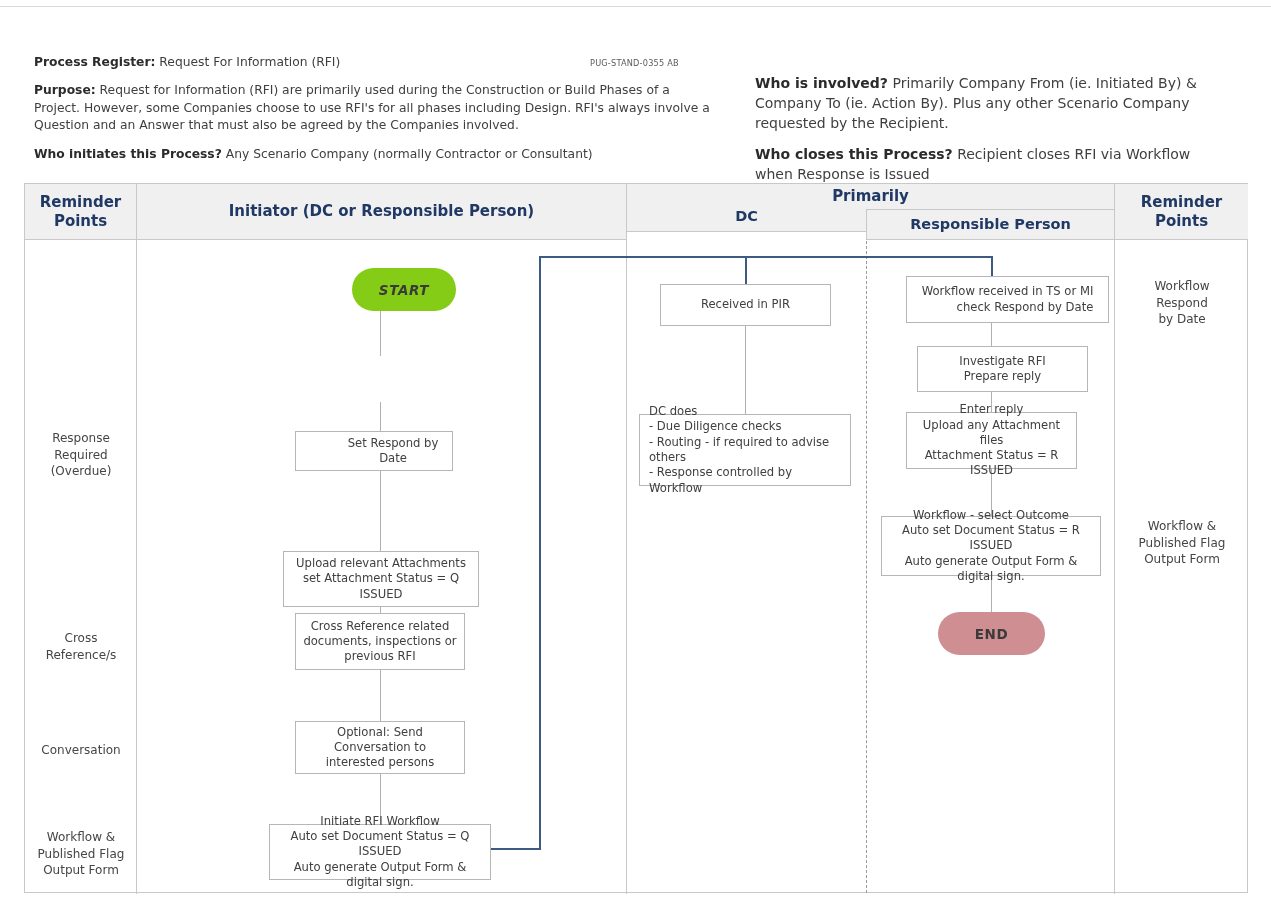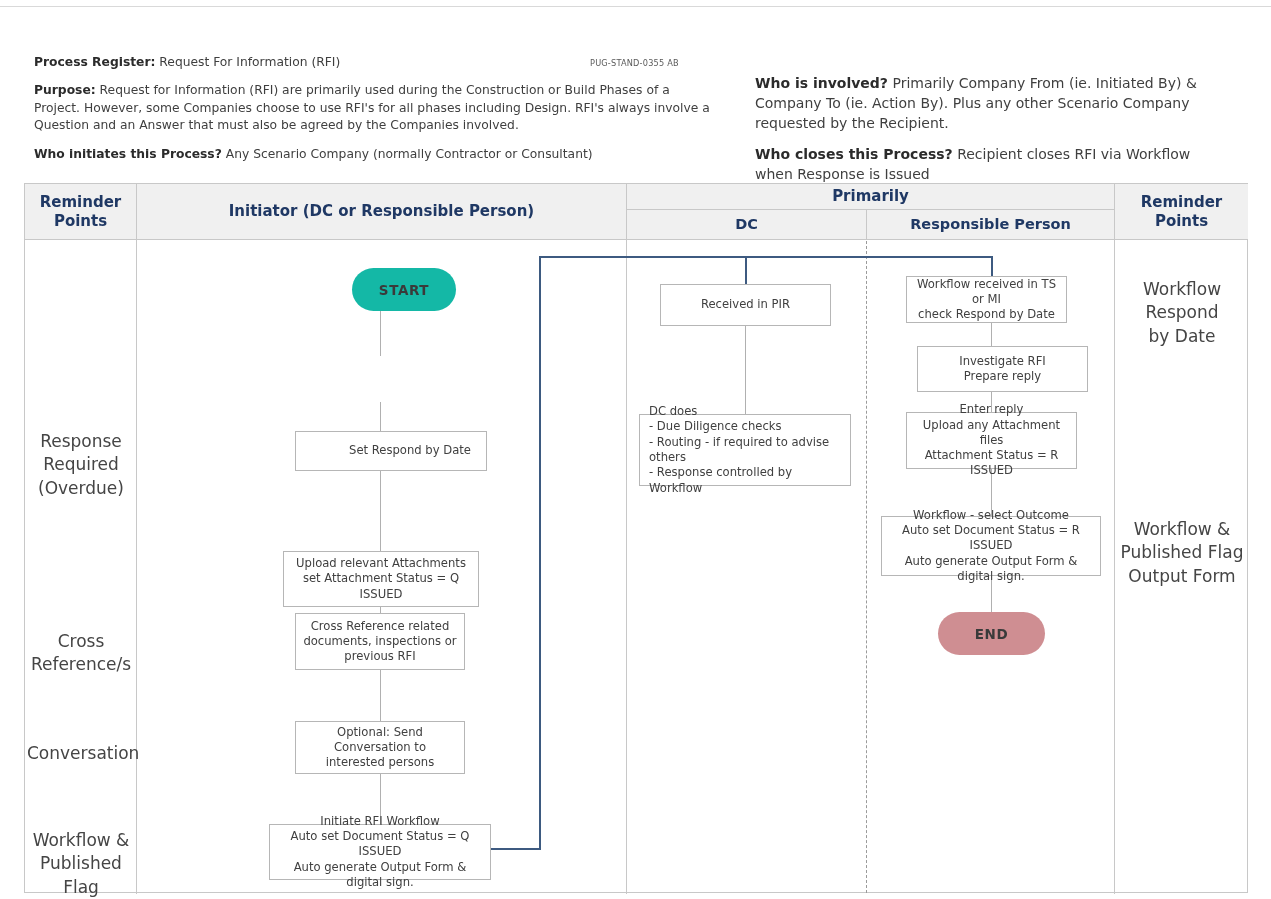--- a/index.html
+++ b/index.html
@@ -134,41 +134,41 @@
     box-sizing: border-box;
     border-radius: 26px;
     display: flex;
     align-items: center;
     justify-content: center;
     font-weight: bold;
     font-size: 13.5px;
     letter-spacing: .6px;
     color: #3a3a3a;
   }
-  .pill.start { background: #14b8a6; }
+  .pill.start { background: #84cc16; font-style: italic; }
   .pill.end   { background: #cf8e92; }
 
   
   .conn {
     position: absolute;
     background: #b0b0b0;
   }
   .conn.v { width: 1px; }
   .bconn {
     position: absolute;
     background: #3d5a80;
   }
   .bconn.v { width: 2px; }
   .bconn.h { height: 2px; }
 
   
   .reminder {
     position: absolute;
     text-align: center;
-    font-size: 17px;
+    font-size: 12px;
     line-height: 1.38;
     color: #454545;
     white-space: pre-line;
   }
 </style>
 </head>
 <body>
 
 <div id="page">
 
@@ -210,21 +210,21 @@
     <div class="hdr-cell" style="left:0;top:0;width:111px;height:56px;">Reminder
 Points</div>
 
     <div class="hdr-cell" style="left:112px;top:0;width:489px;height:56px;">Initiator
 (DC or Responsible Person)</div>
 
     <div class="hdr-cell" style="left:602px;top:0;width:487px;height:25px;border-bottom:none;">Primarily</div>
 
     <div class="hdr-sep-h" style="left:602px;top:25px;width:487px;"></div>
 
-    <div class="hdr-cell sub" style="left:602px;top:26px;width:239px;height:30px;">DC</div>
+    <div class="hdr-cell sub" style="left:602px;top:18px;width:239px;height:30px;">DC</div>
 
     <div class="hdr-sep-v" style="left:841px;top:26px;height:30px;"></div>
 
     <div class="hdr-cell sub" style="left:842px;top:26px;width:247px;height:30px;">Responsible Person</div>
 
     <div class="hdr-cell" style="left:1090px;top:0;width:133px;height:56px;">Reminder
 Points</div>
 
     <div class="dashdiv" style="left:841px;top:57px;height:652px;"></div>
 
@@ -248,21 +248,21 @@
     <div class="conn v" style="left:355px;top:127px;height:45px;"></div>
     <div class="conn v" style="left:355px;top:218px;height:65px;"></div>
     <div class="conn v" style="left:355px;top:286px;height:226px;"></div>
     <div class="conn v" style="left:355px;top:384px;height:45px;"></div>
     <div class="conn v" style="left:355px;top:486px;height:52px;"></div>
     <div class="conn v" style="left:355px;top:590px;height:50px;"></div>
 
     <div class="pill start" style="left:327px;top:84px;width:104px;height:43px;">START</div>
 
 
-    <div class="node" style="left:270px;top:247px;width:192px;height:40px;padding-left:44px;">Set Respond by Date</div>
+    <div class="node" style="left:270px;top:247px;width:158px;height:40px;padding-left:44px;">Set Respond by Date</div>
 
     <div class="node" style="left:258px;top:328px;width:196px;height:56px;margin-top:39px;">Upload relevant Attachments
 set Attachment Status = Q ISSUED</div>
 
     <div class="node" style="left:270px;top:429px;width:170px;height:57px;">Cross Reference related
 documents, inspections or
 previous RFI</div>
 
     <div class="node" style="left:270px;top:537px;width:170px;height:53px;">Optional: Send Conversation to
 interested persons</div>
@@ -284,21 +284,21 @@
     <div class="node left" style="left:614px;top:230px;width:212px;height:72px;">DC does
 - Due Diligence checks
 - Routing  - if required to advise others
 - Response controlled by Workflow</div>
 
     <div class="conn v" style="left:966px;top:139px;height:23px;"></div>
     <div class="conn v" style="left:966px;top:208px;height:20px;"></div>
     <div class="conn v" style="left:966px;top:285px;height:47px;"></div>
     <div class="conn v" style="left:966px;top:392px;height:36px;"></div>
 
-    <div class="node" style="left:881px;top:92px;width:161px;height:47px;">Workflow received in TS or MI
+    <div class="node" style="left:881px;top:92px;width:203px;height:47px;text-align:right;">Workflow received in TS or MI
 check Respond by Date</div>
 
     <div class="node" style="left:892px;top:162px;width:171px;height:46px;">Investigate RFI
 Prepare reply</div>
 
     <div class="node" style="left:881px;top:228px;width:171px;height:57px;">Enter reply
 Upload any Attachment files
 Attachment Status = R ISSUED</div>
 
     <div class="node" style="left:856px;top:332px;width:220px;height:60px;">Workflow - select Outcome

